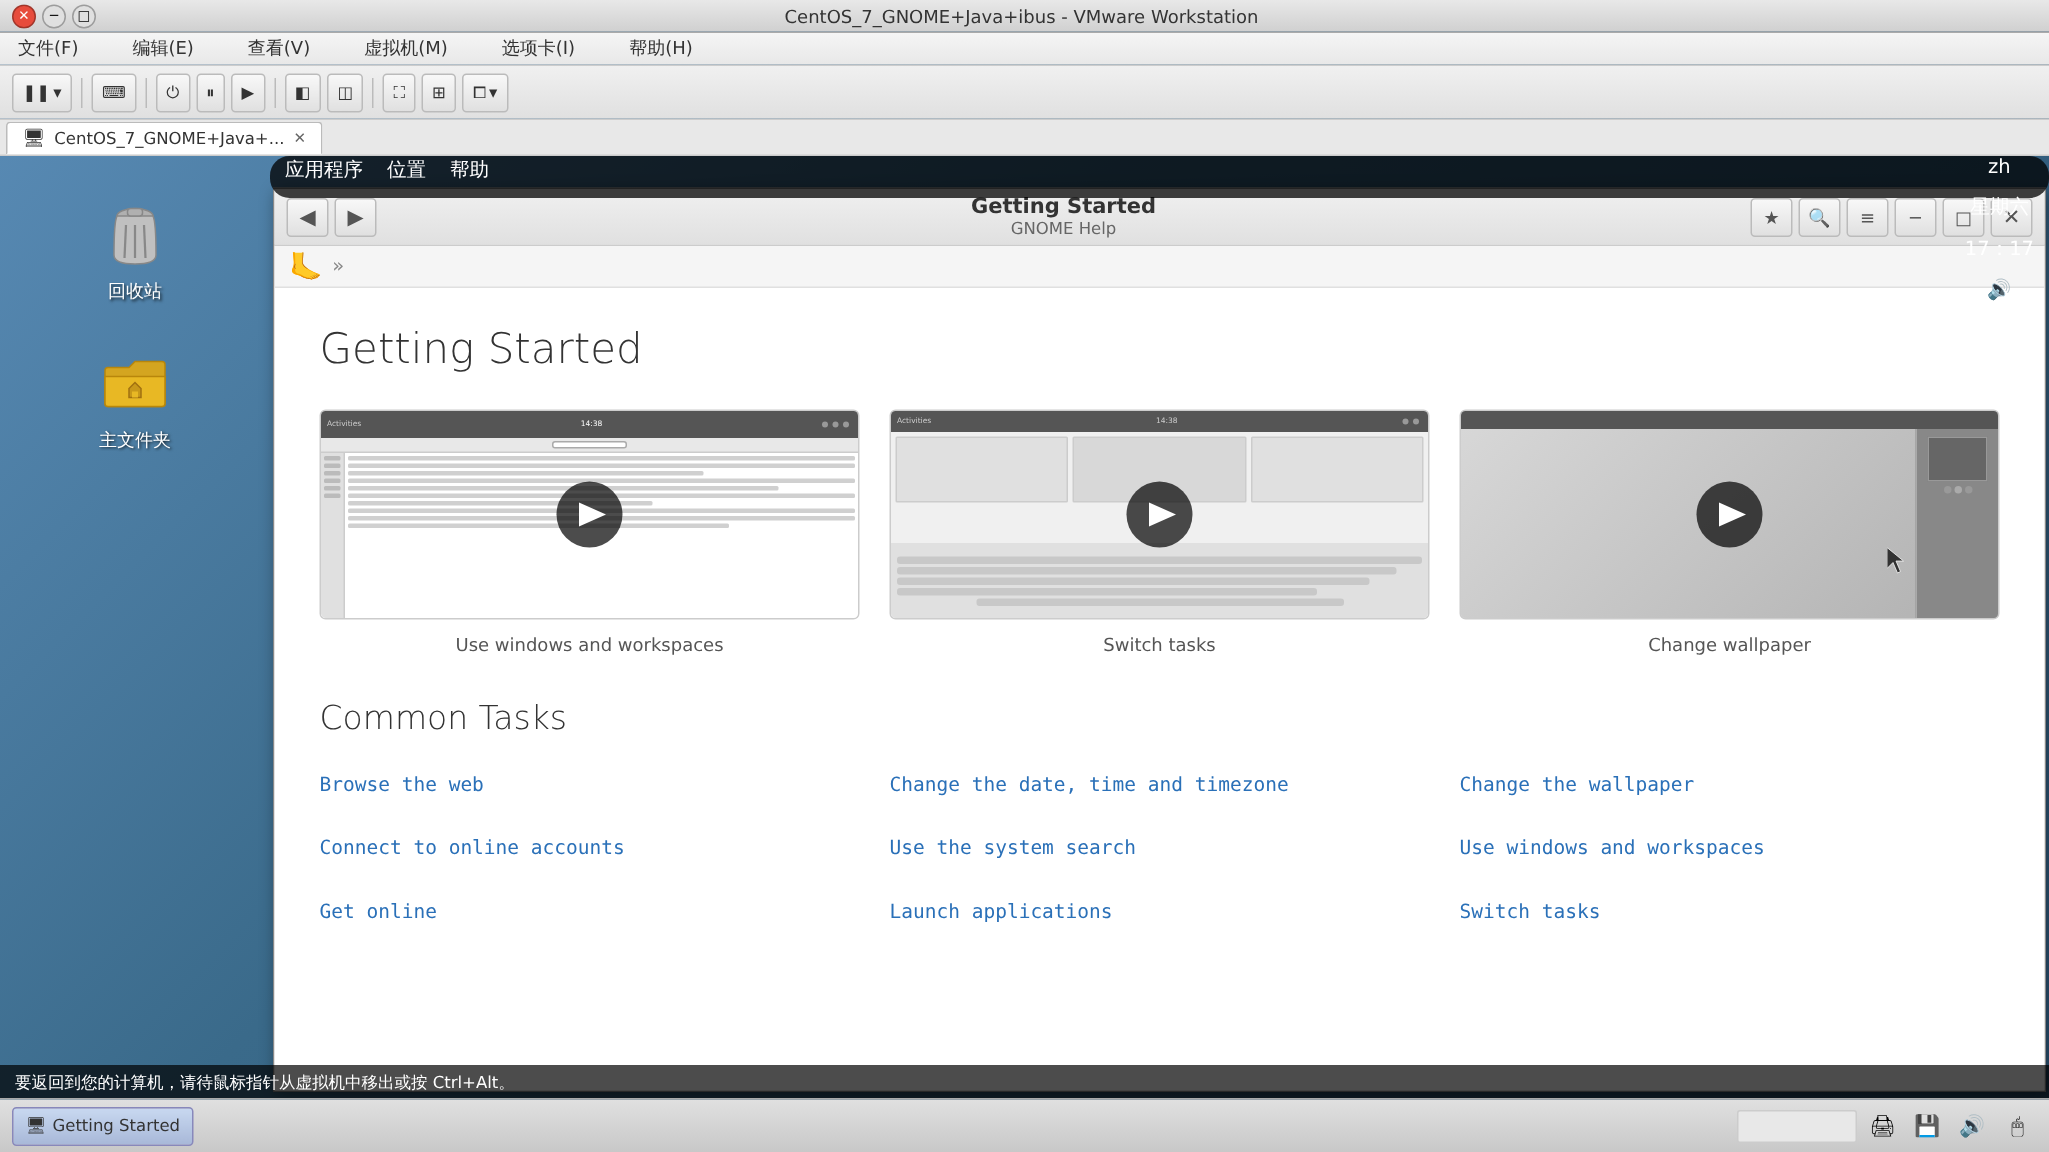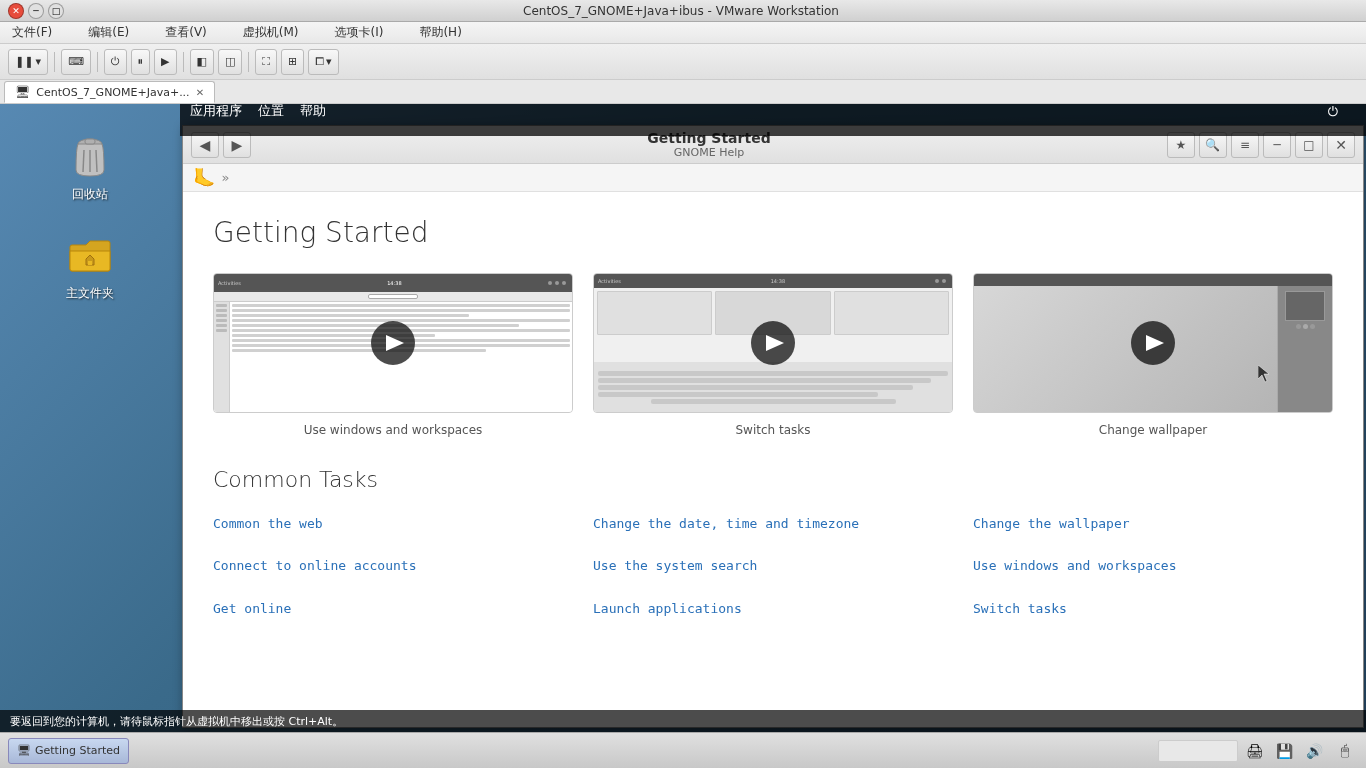--- a/index.html
+++ b/index.html
@@ -144,24 +144,25 @@
       color: #666;
     }
 
     
     .gnome-topbar {
       position: absolute;
       top: 104px; left: 180px; right: 0;
       height: 28px;
       background: rgba(0,0,0,0.75);
       display: flex;
-      align-items: flex-end;
-      padding: 16px 10px;
+      align-items: flex-start;
+      padding: 0 10px;
       z-index: 100;
       justify-content: space-between;
+      border-radius: 13px;
     }
     .gnome-topbar .apps-label {
       color: #fff;
       font-size: 13px;
       cursor: pointer;
       margin-right: 16px;
     }
     .gnome-topbar .location-label {
       color: #fff;
       font-size: 13px;
@@ -845,21 +846,21 @@
           <div class="video-label">Change wallpaper</div>
         </div>
 
       </div>
 
       <div class="common-tasks">
         <h2>Common Tasks</h2>
         <div class="tasks-grid">
 
           <div>
-            <div class="task-link">Common the web</div>
+            <div class="task-link">Browse the web</div>
             <br>
             <div class="task-link">Connect to online accounts</div>
             <br>
             <div class="task-link">Get online</div>
           </div>
 
           <div>
             <div class="task-link">Change the date, time and
 timezone</div>
             <br>

